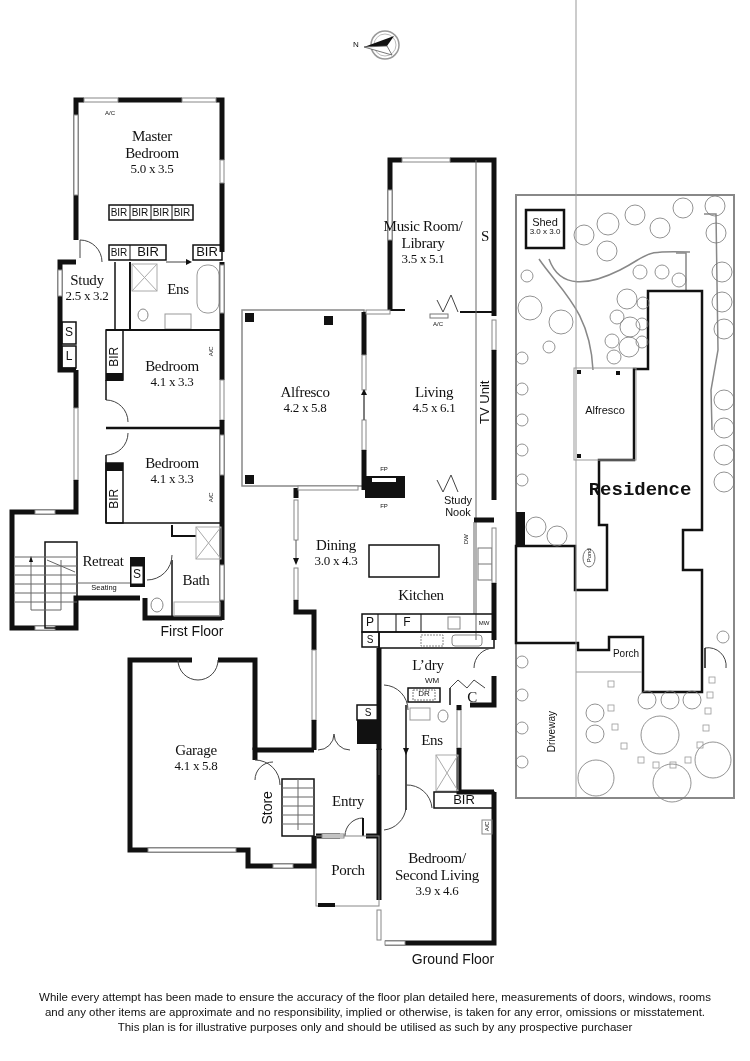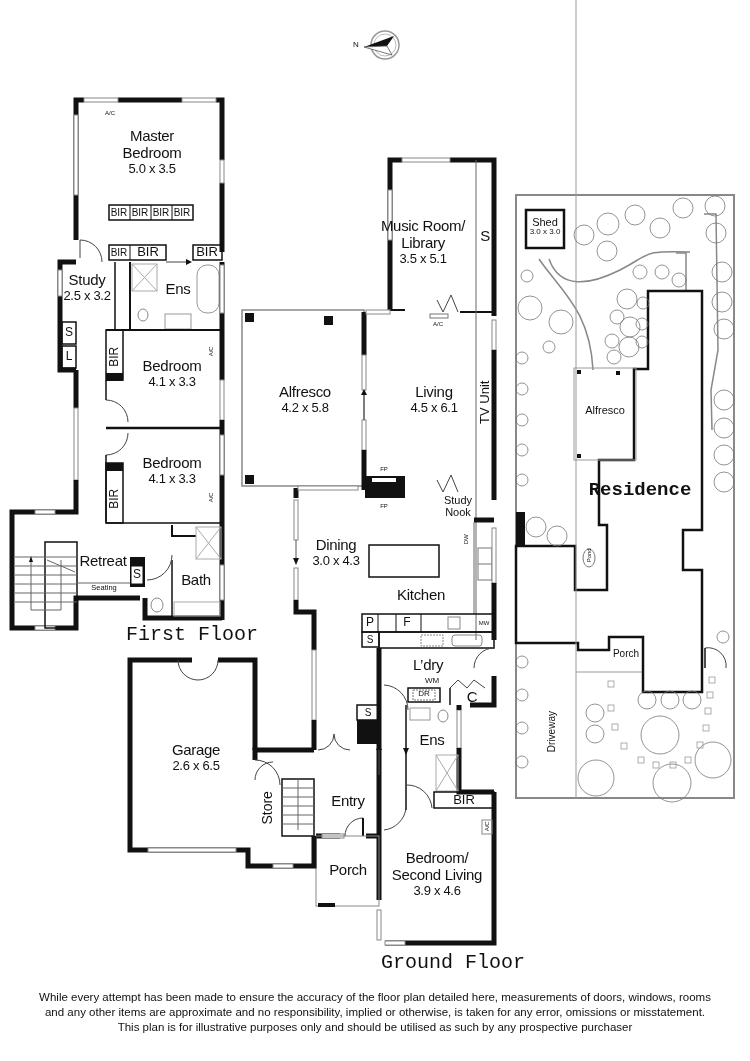--- a/index.html
+++ b/index.html
@@ -5,26 +5,26 @@
   html,body{margin:0;padding:0;background:#fff;}
   body{width:750px;height:1061px;position:relative;overflow:hidden;font-family:"Liberation Sans","DejaVu Sans",sans-serif;color:#111;}
   svg{position:absolute;left:0;top:0;}
   .wall{fill:none;stroke:#111;stroke-width:5;stroke-linejoin:miter;}
   .wall-thin{fill:none;stroke:#111;stroke-width:2;}
   .line{fill:none;stroke:#444;stroke-width:1;}
   .gray{fill:none;stroke:#888;stroke-width:1.5;}
   .window{fill:#fff;stroke:#888;stroke-width:1;}
   .solid{fill:#111;}
   .lbl{position:absolute;text-align:center;line-height:1.12;white-space:nowrap;transform:translateX(-50%);}
-  .name{font-size:15px;font-family:Liberation Sans, sans-serif;letter-spacing:-0.3px;}
+  .name{font-size:15px;font-family:Liberation Serif, serif;letter-spacing:-0.3px;}
   .dim{font-size:13px;}
   .sm{font-size:12px;}
   .xs{font-size:8px;}
   .xxs{font-size:6px;}
-  .floor{font-size:20px;font-family:Liberation Mono, monospace;}
+  .floor{font-size:14px;}
   .res{font-size:19px;font-weight:bold;}
   .vert{transform:translateX(-50%) rotate(-90deg);}
   .disclaimer{position:absolute;left:0;top:990px;width:750px;text-align:center;font-size:11.5px;line-height:15px;color:#111;}
 </style>
 </head>
 <body>
 
 <svg width="750" height="1061" viewBox="0 0 750 1061">
 
   <g>
@@ -422,21 +422,21 @@
 <div class="lbl xxs" style="left:484px;top:620px;">MW</div>
 <div class="lbl" style="left:370px;top:634px;font-size:10px;">S</div>
 <div class="lbl xs" style="left:432px;top:636px;margin-top:41px;">WM</div>
 <div class="lbl name" style="left:428px;top:657px;">L’dry</div>
 <div class="lbl xs" style="left:424px;top:690px;">DR</div>
 <div class="lbl name" style="left:472px;top:689px;">C</div>
 <div class="lbl" style="left:368px;top:707px;font-size:10px;">S</div>
 <div class="lbl name" style="left:432px;top:732px;">Ens</div>
 <div class="lbl name" style="left:196px;top:742px;">
   <div>Garage</div>
-  <div class="dim">2.6 x 6.5</div>
+  <div class="dim">4.1 x 5.8</div>
 </div>
 <div class="lbl vert" style="left:268px;top:800px;font-size:14px;">Store</div>
 <div class="lbl name" style="left:348px;top:793px;">Entry</div>
 <div class="lbl name" style="left:348px;top:862px;">Porch</div>
 <div class="lbl sm" style="left:464px;top:793px;font-size:13px;">BIR</div>
 <div class="lbl xxs vert" style="left:487px;top:823px;">A/C</div>
 <div class="lbl name" style="left:437px;top:850px;">
   <div>Bedroom/</div>
   <div>Second Living</div>
   <div class="dim">3.9 x 4.6</div>

